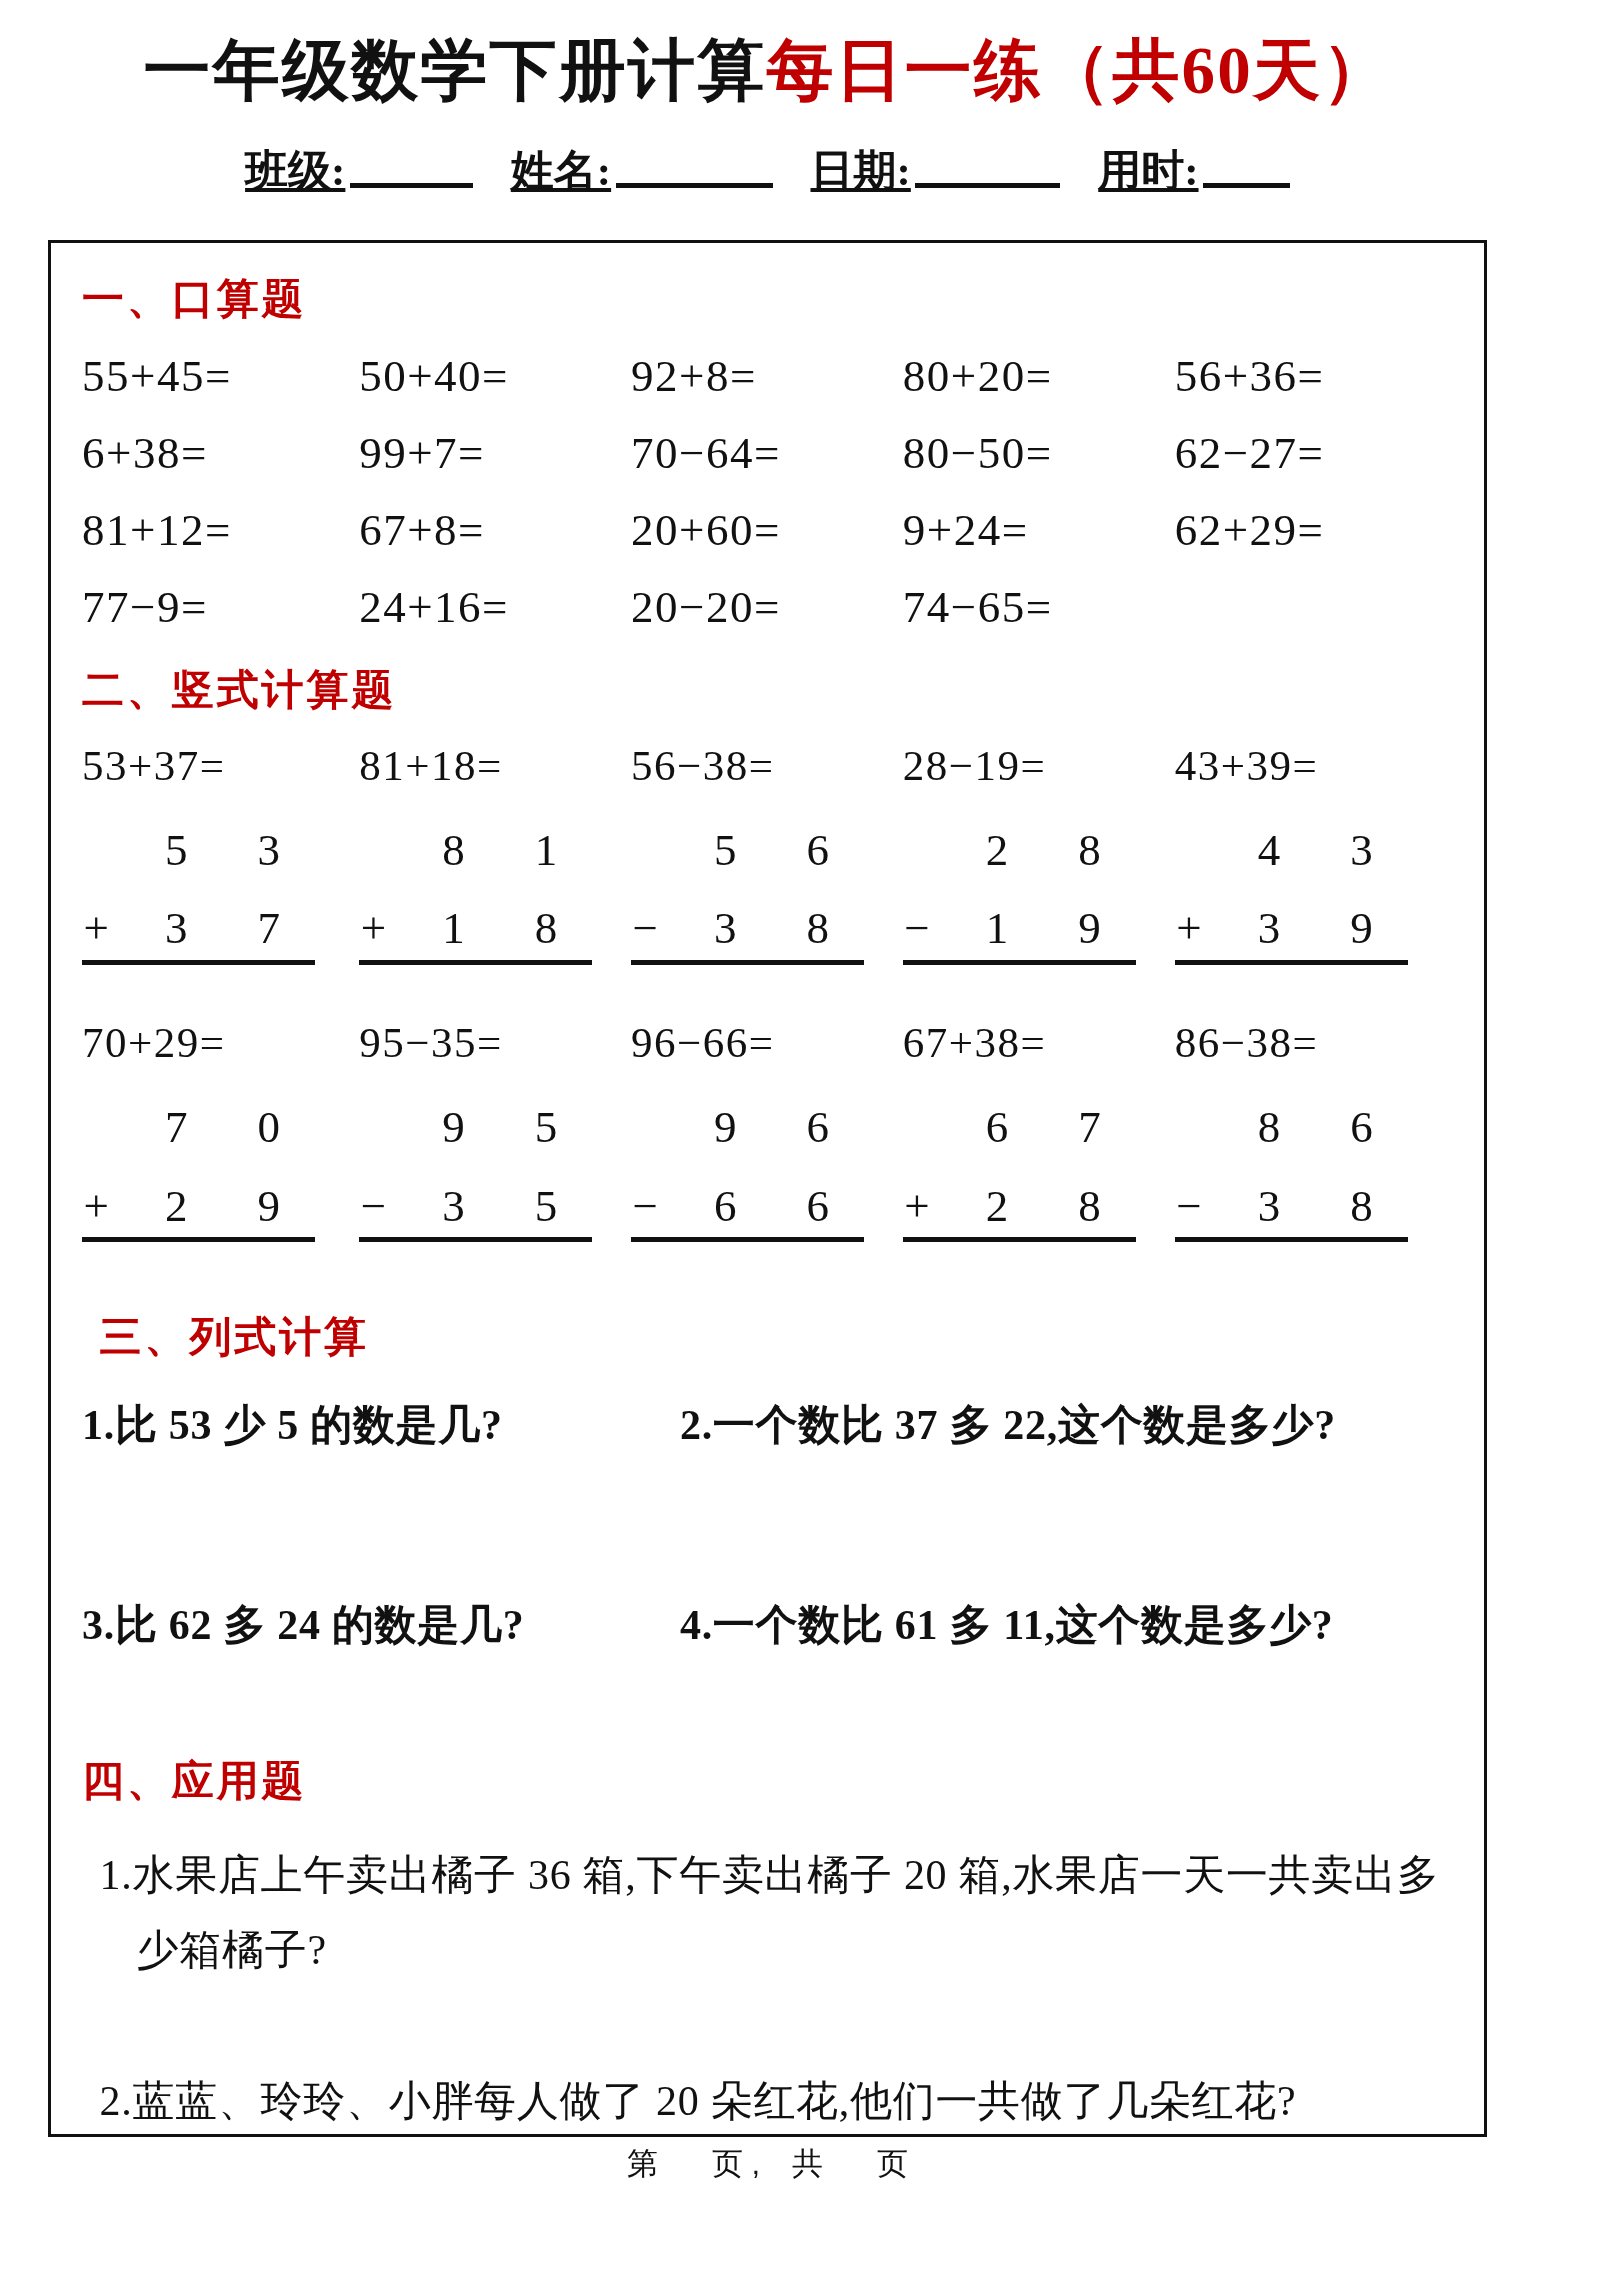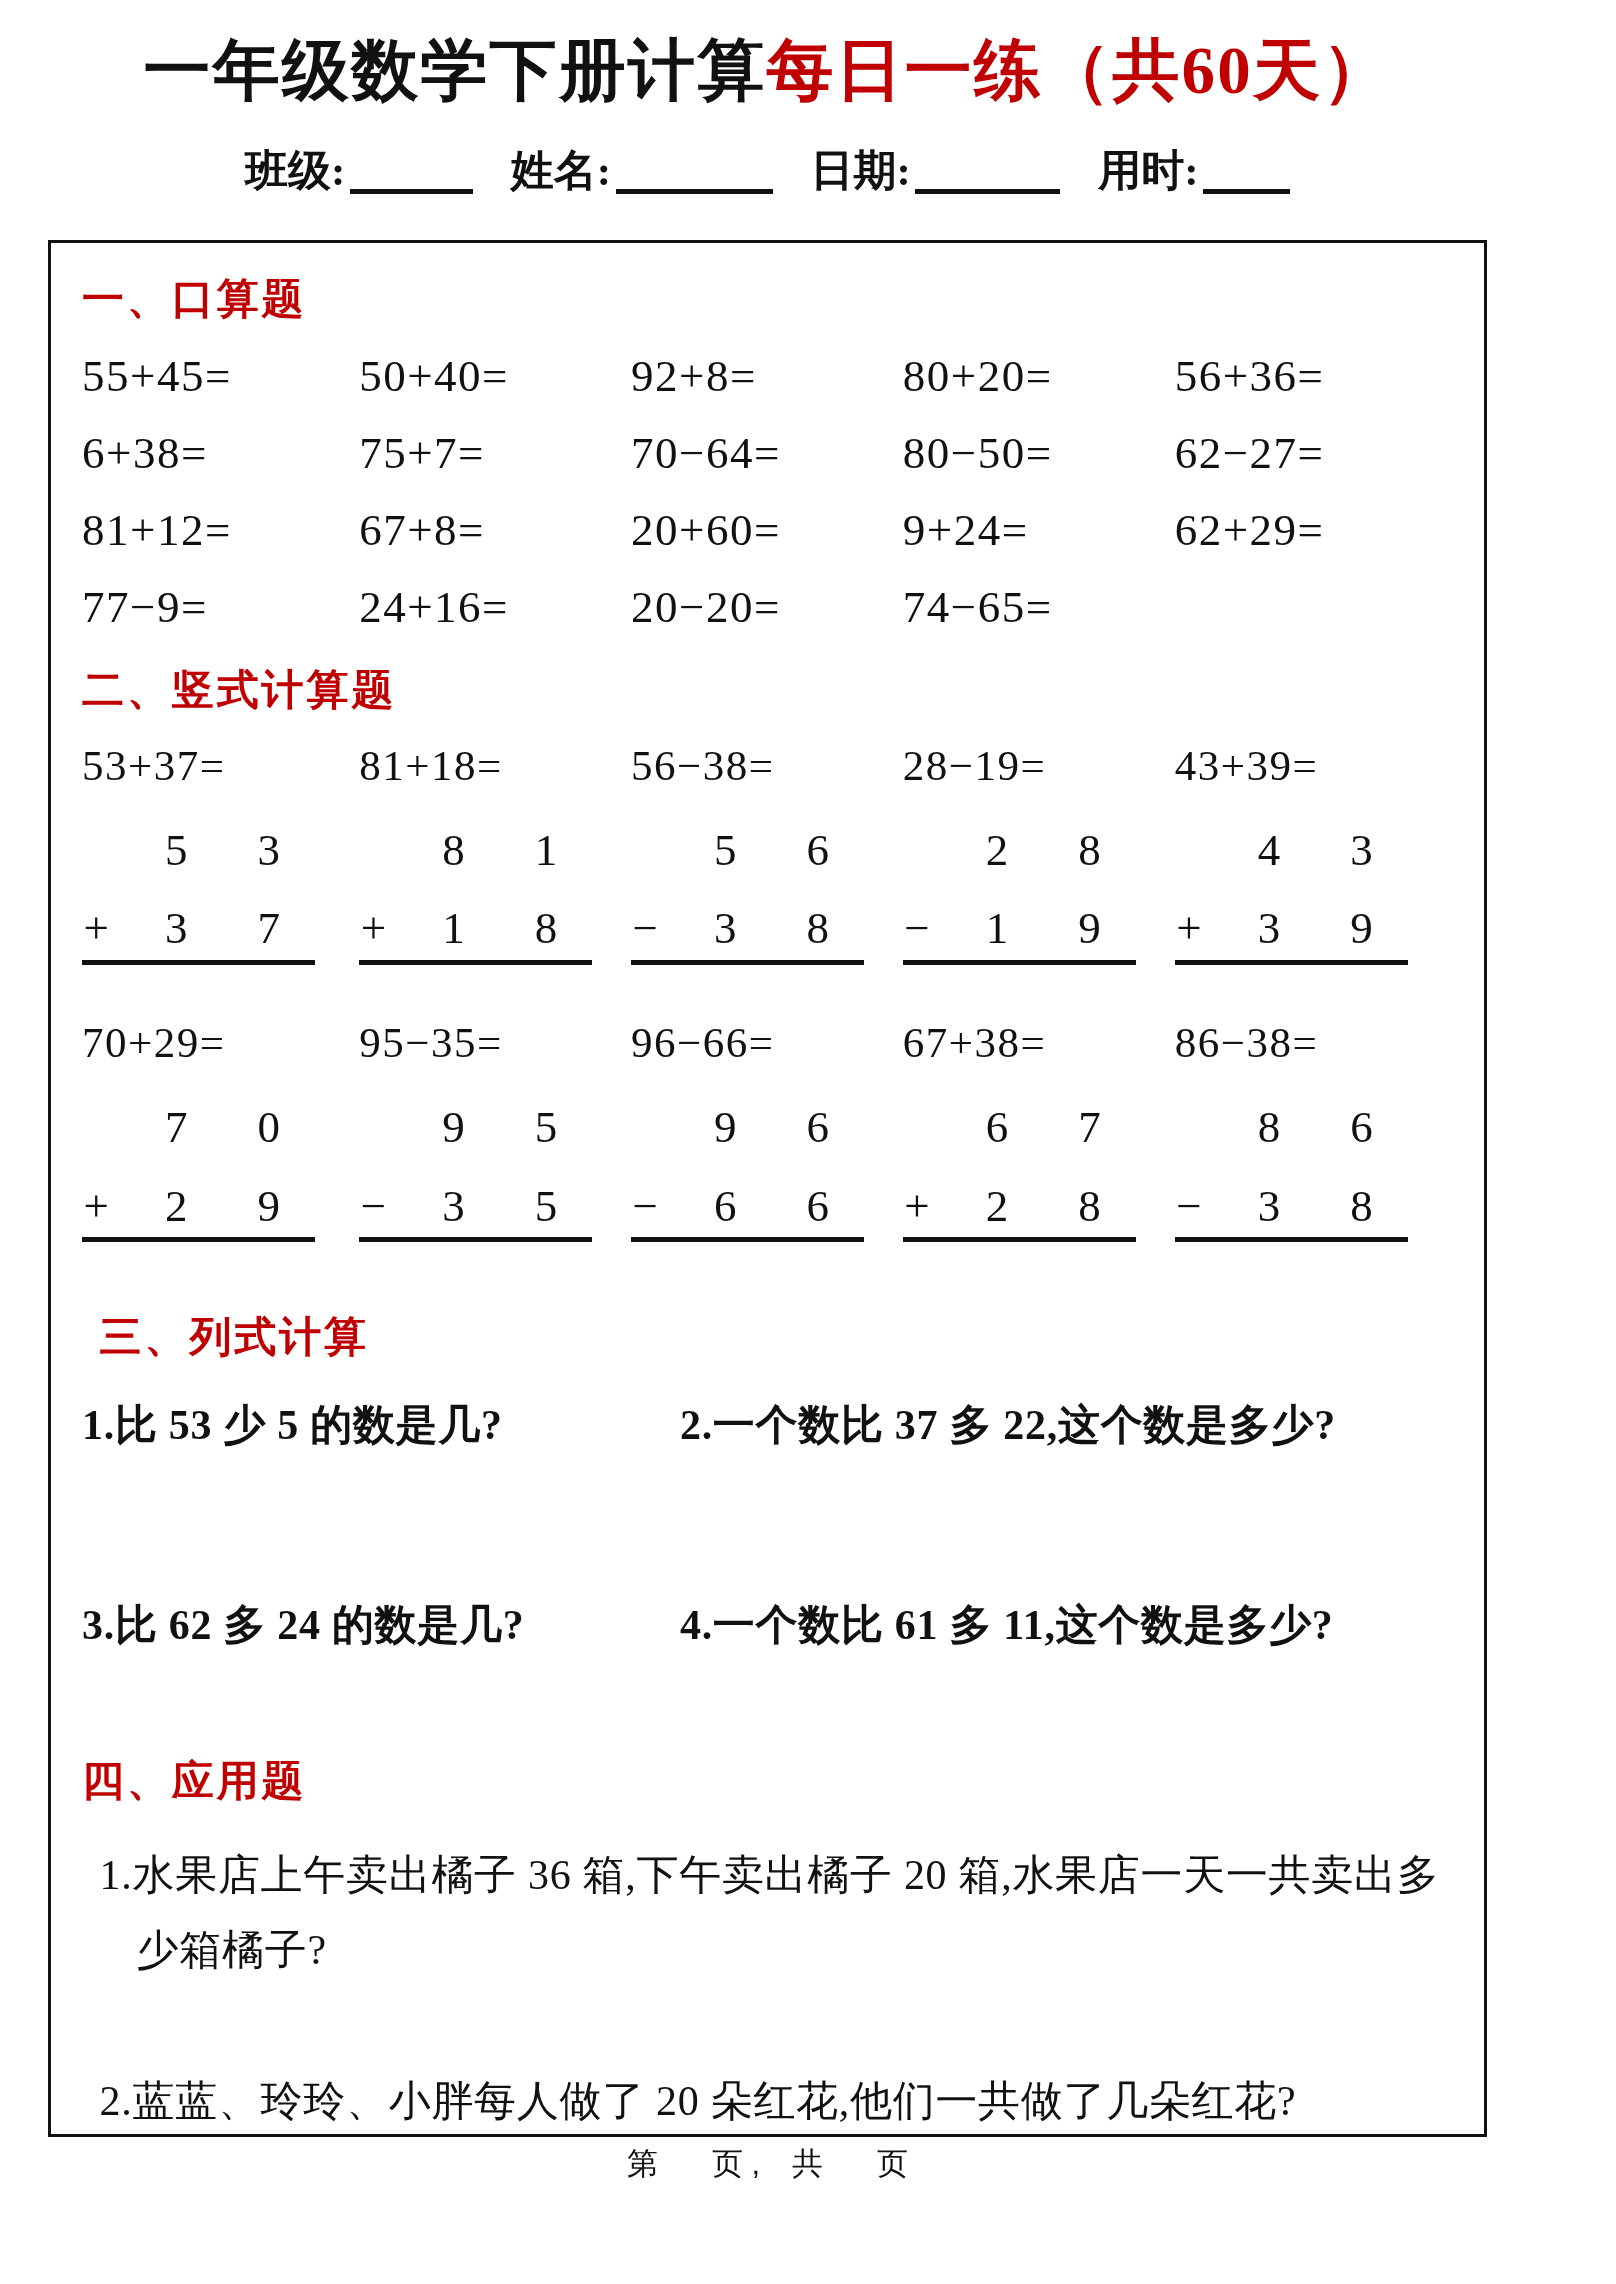--- a/index.html
+++ b/index.html
@@ -32,21 +32,21 @@
   
   .fields{
     display:flex;
     justify-content:center;
     align-items:flex-end;
     gap:38px;
     margin-top:34px;
     font-size:43px;
     font-weight:bold;
   }
-  .h-field{display:flex;align-items:center;white-space:nowrap;}
+  .h-field{display:flex;align-items:flex-start;white-space:nowrap;text-decoration:underline;}
   .h-blank{
     display:inline-block;
     border-bottom:5.1px solid var(--ink);
     height:41px;
     margin-left:4.4px;
   }
   .h-field:nth-child(1) .h-blank{width:123px;}
   .h-field:nth-child(2) .h-blank{width:157px;}
   .h-field:nth-child(3) .h-blank{width:145px;}
   .h-field:nth-child(4) .h-blank{width:87px;}
@@ -162,21 +162,21 @@
   <div class="sheet">
 
     <div class="sec-h">一、口算题</div>
     <div class="oral-grid">
         <div class="oral-cell">55+45=</div>
         <div class="oral-cell">50+40=</div>
         <div class="oral-cell">92+8=</div>
         <div class="oral-cell">80+20=</div>
         <div class="oral-cell">56+36=</div>
         <div class="oral-cell">6+38=</div>
-        <div class="oral-cell">75+7=</div>
+        <div class="oral-cell">99+7=</div>
         <div class="oral-cell">70−64=</div>
         <div class="oral-cell">80−50=</div>
         <div class="oral-cell">62−27=</div>
         <div class="oral-cell">81+12=</div>
         <div class="oral-cell">67+8=</div>
         <div class="oral-cell">20+60=</div>
         <div class="oral-cell">9+24=</div>
         <div class="oral-cell">62+29=</div>
         <div class="oral-cell">77−9=</div>
         <div class="oral-cell">24+16=</div>

